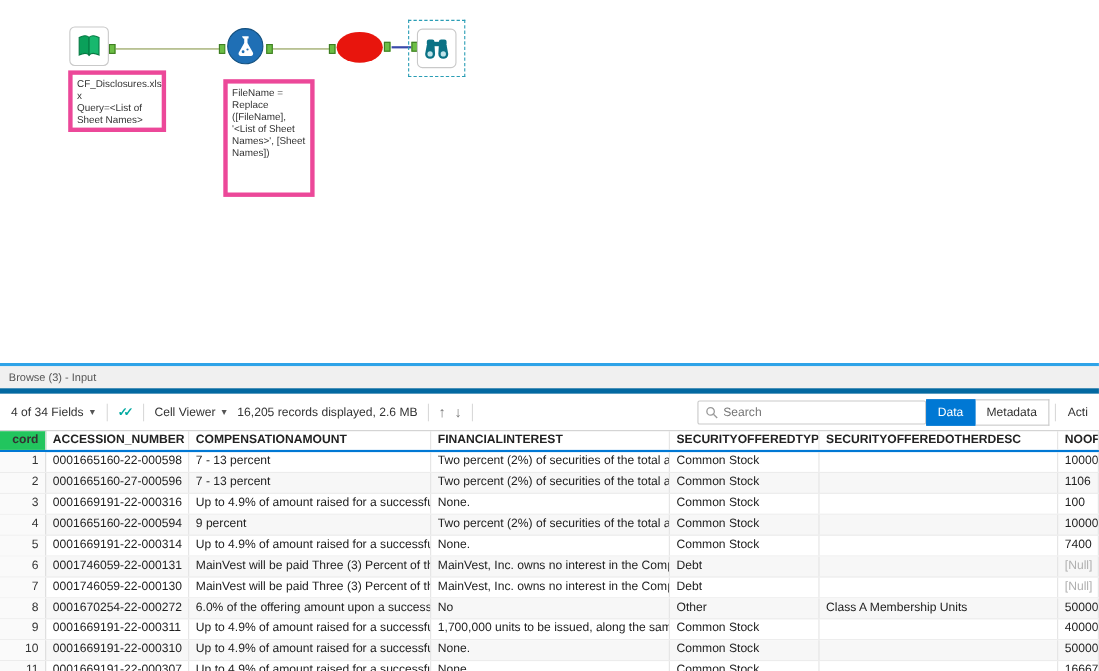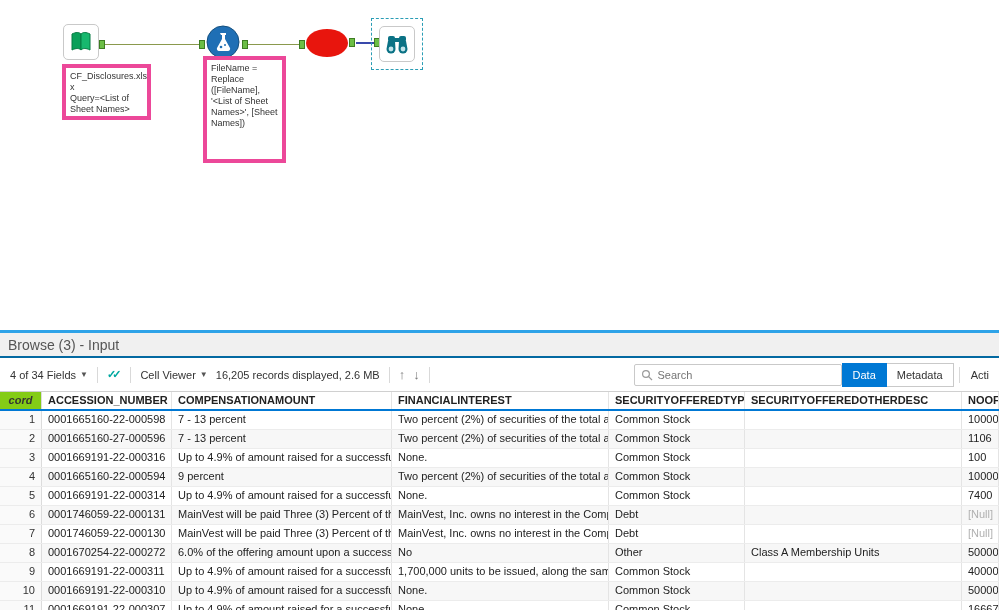--- a/index.html
+++ b/index.html
@@ -19,23 +19,23 @@
                  border-radius:50%; }
   .selection-box { position:absolute; border:1px dashed #2a9db5; }
   .annotation { position:absolute; background:#fff; border:4px solid #ec4899;
                 font-size:9px; line-height:11px; color:#333; padding:3px 4px;
                 white-space:pre-line; }
 
   
   .panel { position:absolute; top:330px; left:0; width:999px; height:280px;
            background:#fff; }
   .splitter { height:3px; background:#2ea3e8; }
-  .panel-titlebar { height:25px; background:#f0f0f0; border-bottom:2px solid #0369a1;
+  .panel-titlebar { height:25px; background:#f0f0f0; border-bottom:5px solid #0369a1;
                     display:flex; align-items:center; padding-left:8px;
-                    font-size:14px; color:#555; }
+                    font-size:10px; color:#555; }
   .toolbar { height:33px; display:flex; align-items:center; padding:0 8px 0 6px;
              font-size:11px; color:#333; background:#fff; }
   .tb-item { display:flex; align-items:center; gap:4px; padding:0 4px; cursor:default; }
   .caret { font-size:8px; color:#555; }
   .tb-sep { width:1px; height:16px; background:#d9d9d9; margin:0 5px; }
   .dblcheck { color:#00a8a0; font-weight:bold; letter-spacing:-4px; padding-right:4px; }
   .nav-arrow { font-size:13px; color:#777; padding:0 4px; }
   .search-wrap { margin-left:auto; display:flex; align-items:center;
                  border:1px solid #c9c9c9; border-radius:2px; height:22px;
                  width:208px; padding:0 6px; color:#999; gap:5px; background:#fff; }
@@ -54,21 +54,21 @@
   .grid-header { border-bottom:2px solid #0078d4; }
   .grid-header .cell { font-weight:bold; color:#222; }
   .cell { height:18px; line-height:17px; font-size:11px; padding:0 6px;
           white-space:nowrap; overflow:hidden; border-right:1px solid #e4e4e4;
           color:#222; }
   .grid-header .cell { height:17px; }
   .grid-row { border-bottom:1px solid #ececec; }
   .grid-row.alt { background:#f7f7f7; }
   .cell.c0 { text-align:right; background:#fafafa; border-right:1px solid #dcdcdc;
              color:#333; }
-  .grid-header .cell.c0 { background:#84cc16; text-align:center;font-style:italic; }
+  .grid-header .cell.c0 { background:#22c55e; text-align:right; }
   .cell.null { color:#b0b0b0; }
 
   svg { display:block; }
 </style>
 </head>
 <body>
 
 <div class="canvas">
 
   <div class="conn" style="left:105px; top:44px; width:95px;"></div>
@@ -117,21 +117,21 @@
         <circle cx="7" cy="18" r="2.4" fill="#bfe3ea"></circle>
         <circle cx="19" cy="18" r="2.4" fill="#bfe3ea"></circle>
       </svg>
     </span>
   </div>
 
   <div class="annotation" style="left:62px; top:64px; width:89px; height:56px;">CF_Disclosures.xls
 x
 Query=&lt;List of
 Sheet Names&gt;</div>
-  <div class="annotation" style="left:203px; top:56px; width:83px; height:107px;">FileName =
+  <div class="annotation" style="left:203px; top:72px; width:83px; height:107px;">FileName =
 Replace
 ([FileName],
 '&lt;List of Sheet
 Names&gt;', [Sheet
 Names])</div>
 </div>
 
 <div class="panel">
   <div class="splitter"></div>
 

